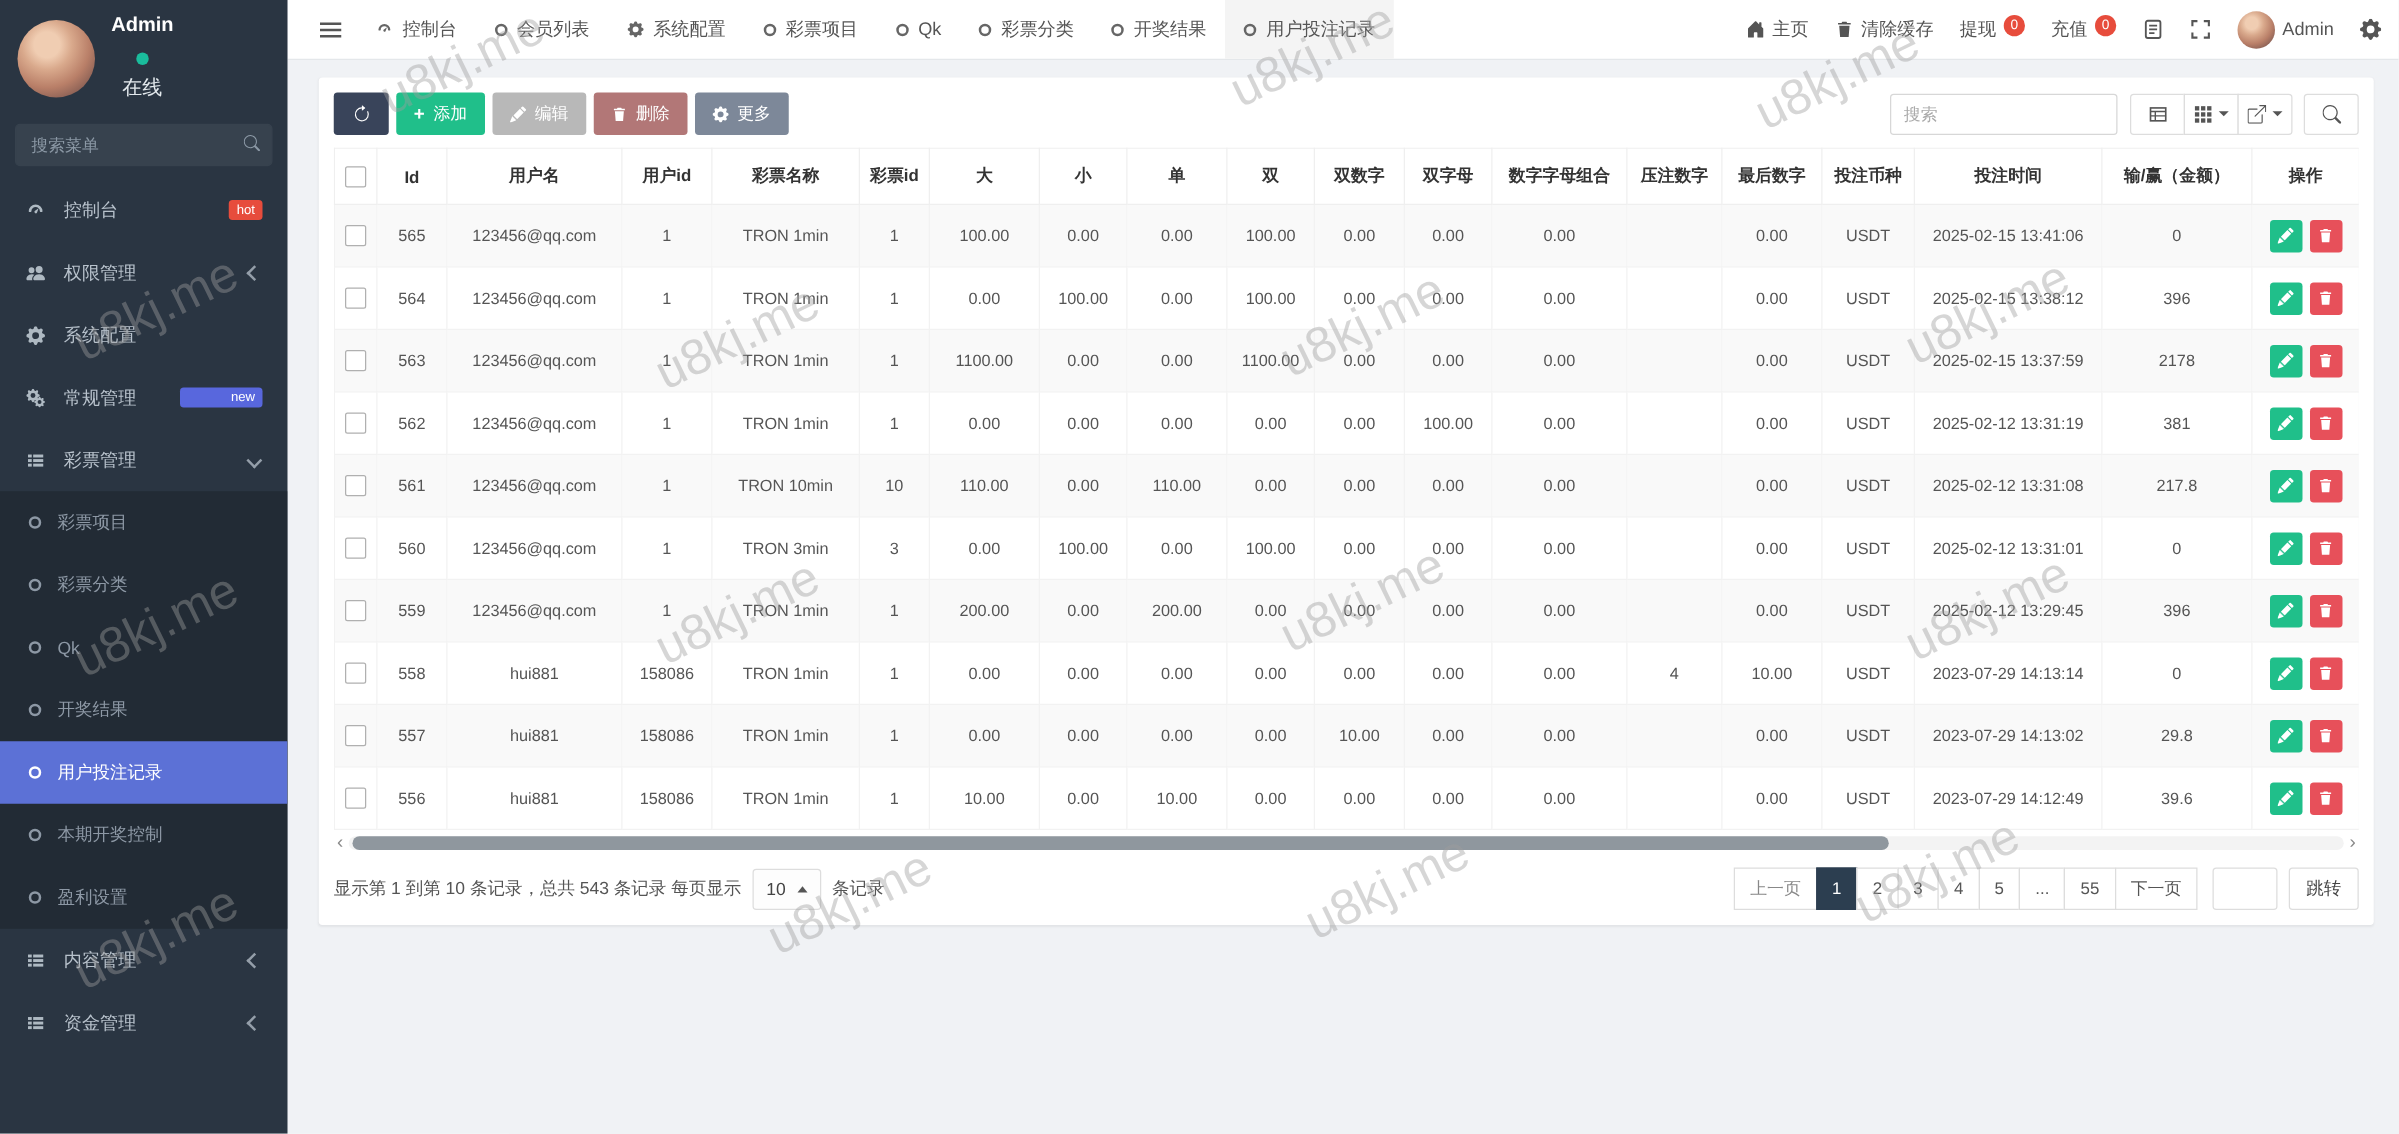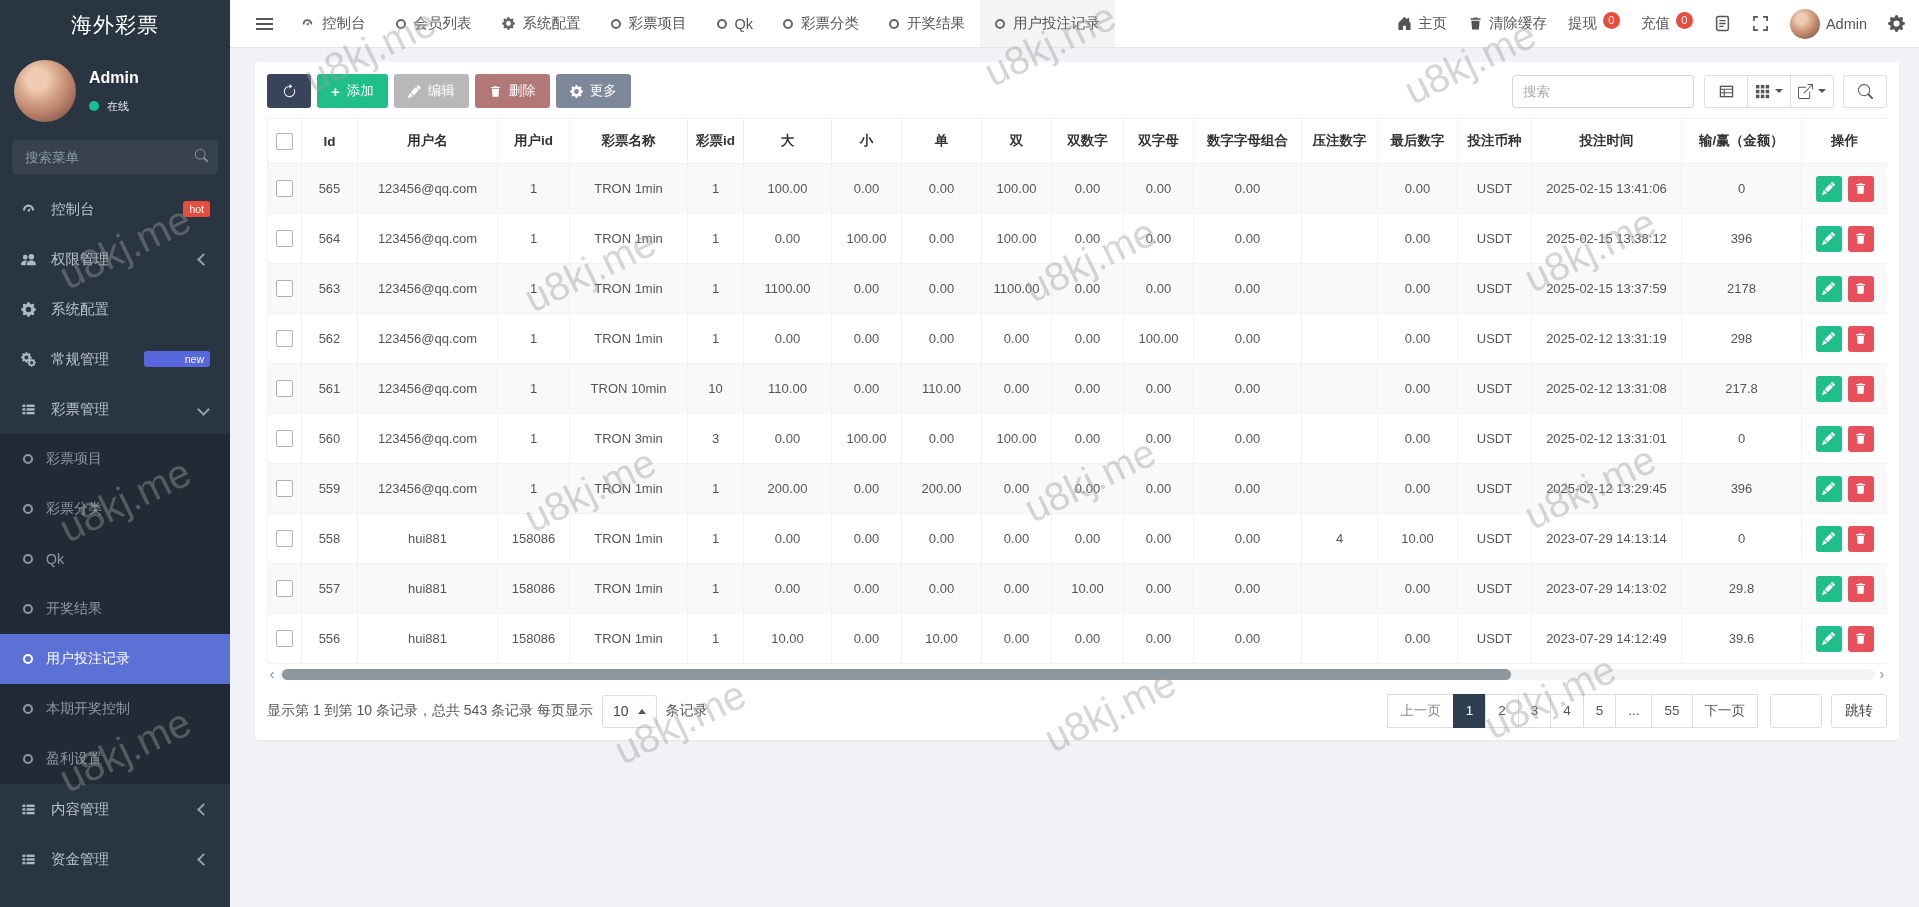--- a/index.html
+++ b/index.html
@@ -8,21 +8,21 @@
   .layout{display:flex;width:100%;height:100%;}
 
   
   .sidebar{width:230px;flex-shrink:0;background:#2a3542;color:#b8c2cc;position:relative;overflow:hidden;}
   .logo{height:48px;line-height:50px;text-align:center;color:#fff;font-size:21px;letter-spacing:1px;}
   .profile{display:flex;padding:12px 14px 2px;align-items:center;}
   .avatar-lg{width:62px;height:62px;border-radius:50%;flex-shrink:0;
      background:radial-gradient(circle at 38% 32%,#f0cdb2 0 18%,#d9a98c 35%,#b97f68 60%,#7e5850 85%,#5d4037);}
   .profile-info{margin-left:13px;}
   .p-name{color:#fff;font-weight:bold;font-size:16px;}
-  .p-status{margin-top:12px;font-size:11px;color:#e2e8ec;display:flex;align-items:center;gap:8px;}
+  .p-status{margin-top:12px;font-size:16px;color:#e2e8ec;display:flex;align-items:center;gap:8px;flex-direction:column;}
   .dot{width:10px;height:10px;border-radius:50%;background:#1abc9c;}
   .menu-search{margin:16px 12px 8px;position:relative;}
   .menu-search input{width:100%;box-sizing:border-box;background:#37424e;border:1px solid #37424e;
      border-radius:4px;height:34px;color:#cfd8de;padding:0 32px 0 12px;font-size:13.5px;outline:none;}
   .menu-search input::placeholder{color:#8b98a5;}
   .menu-search .sicon{position:absolute;right:10px;top:9px;color:#8b98a5;}
   .menu{margin-top:10px;}
   .menu-item{height:50px;display:flex;align-items:center;padding:0 16px;font-size:14.5px;color:#b8c2cc;cursor:pointer;}
   .menu-item .icon{width:24px;margin-right:11px;display:flex;justify-content:center;color:#aeb9c2;}
   .badge{font-size:10.5px;line-height:1;color:#fff;border-radius:3px;padding:3px 6px;margin-left:auto;margin-right:4px;}
@@ -103,21 +103,20 @@
   .icon svg{width:15px;height:15px;display:block;}
   .icon.sm svg{width:13px;height:13px;}
   .icon.lg svg{width:17px;height:17px;}
 </style>
 </head>
 <body>
 
 <div class="layout">
 
   <aside class="sidebar">
-    <div class="logo">海外彩票</div>
     <div class="profile">
       <div class="avatar-lg"></div>
       <div class="profile-info">
         <div class="p-name">Admin</div>
         <div class="p-status">
           <span class="dot"></span>
           <span>在线</span>
         </div>
       </div>
     </div>
@@ -616,21 +615,21 @@
                   <td>0.00</td>
                   <td>0.00</td>
                   <td>0.00</td>
                   <td>0.00</td>
                   <td>100.00</td>
                   <td>0.00</td>
                   <td></td>
                   <td>0.00</td>
                   <td>USDT</td>
                   <td>2025-02-12 13:31:19</td>
-                  <td>298</td>
+                  <td>381</td>
                   <td class="col-op"><button class="op-btn op-edit">
                       <span class="icon sm">
                         <svg viewBox="0 0 16 16" fill="currentColor" xmlns="http://www.w3.org/2000/svg">
                           <path d="M12.854.146a.5.5 0 0 0-.707 0L10.5 1.793 14.207 5.5l1.647-1.646a.5.5 0 0 0 0-.708zm.646 6.061L9.793 2.5 3.293 9H3.5a.5.5 0 0 1 .5.5v.5h.5a.5.5 0 0 1 .5.5v.5h.5a.5.5 0 0 1 .5.5v.5h.5a.5.5 0 0 1 .5.5v.207zm-7.468 7.468A.5.5 0 0 1 6 13.5V13h-.5a.5.5 0 0 1-.5-.5V12h-.5a.5.5 0 0 1-.5-.5V11h-.5a.5.5 0 0 1-.5-.5V10h-.5a.5.5 0 0 1-.175-.032l-.179.178a.5.5 0 0 0-.11.168l-2 5a.5.5 0 0 0 .65.65l5-2a.5.5 0 0 0 .168-.11z"></path>
                         </svg>
                       </span>
                     </button><button class="op-btn op-del">
                       <span class="icon sm">
                         <svg viewBox="0 0 16 16" fill="currentColor" xmlns="http://www.w3.org/2000/svg">
                           <path d="M6.2 1.5h3.6l.6 1H13.4v1.4H2.6V2.5h3zM3.6 5h8.8l-.75 9.5h-7.3z"></path>

